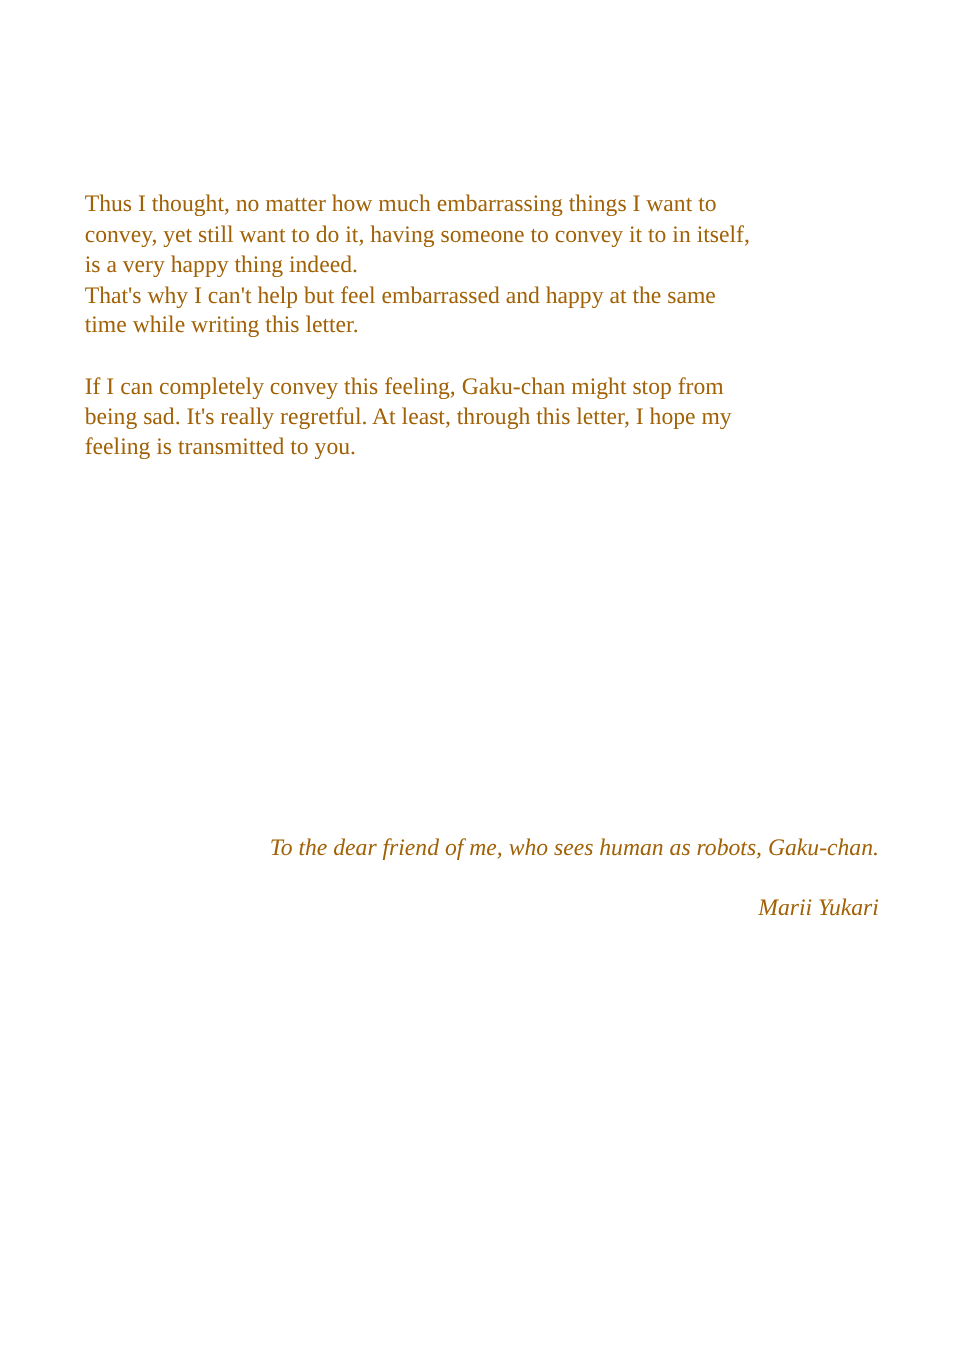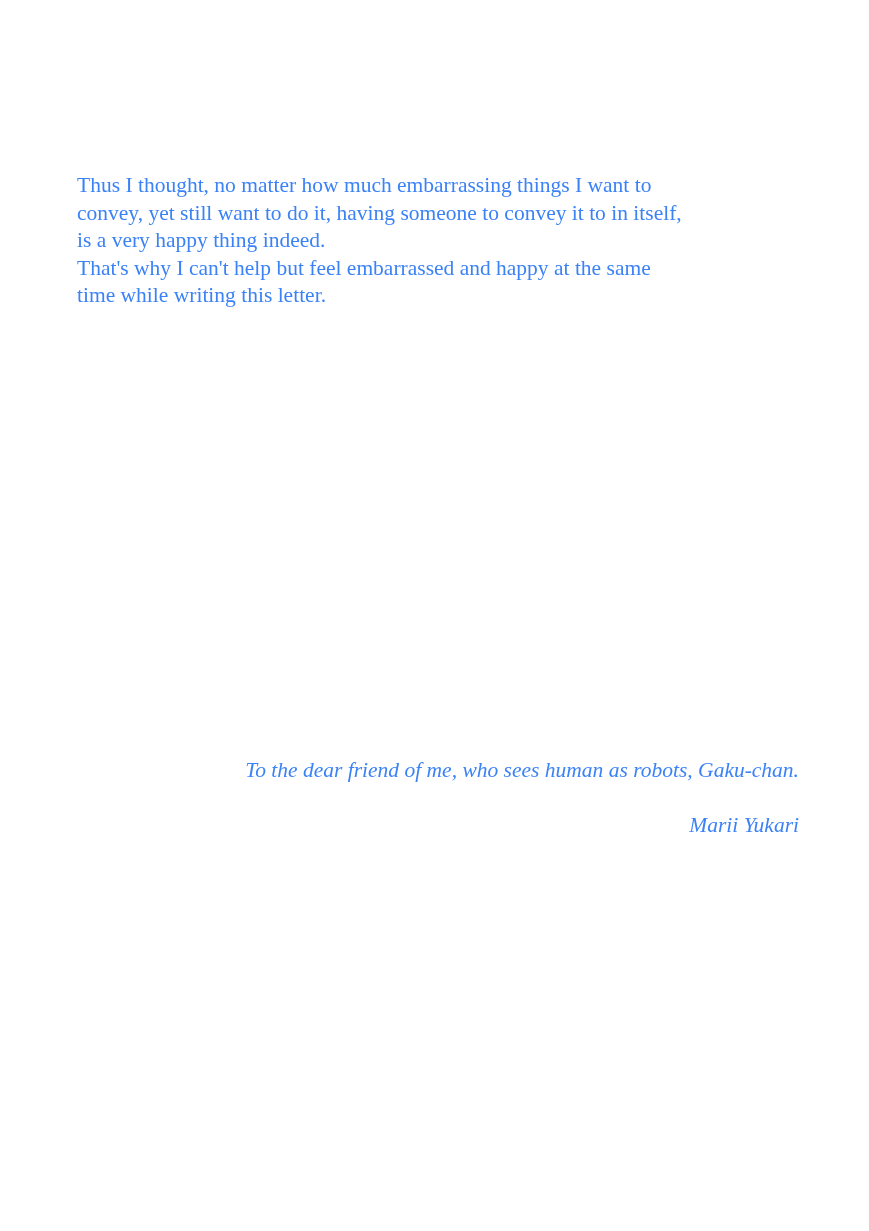--- a/index.html
+++ b/index.html
@@ -6,21 +6,21 @@
     margin: 0;
     padding: 0;
     background: #ffffff;
   }
   .page {
     position: relative;
     width: 869px;
     height: 970px;
     background: #ffffff;
     font-family: "Liberation Serif", "DejaVu Serif", serif;
-    color: #3b82f6;
+    color: #a16207;
     overflow: hidden;
   }
   .body-text {
     position: absolute;
     left: 77px;
     top: 172px;
     width: 722px;
     font-size: 21.5px;
     line-height: 27.6px;
     text-align: left;
@@ -45,19 +45,22 @@
 <body>
 
 <div class="page">
 
   <div class="body-text">
     <p class="para">Thus I thought, no matter how much embarrassing things I want to
 convey, yet still want to do it, having someone to convey it to in itself,
 is a very happy thing indeed.
 That's why I can't help but feel embarrassed and happy at the same
 time while writing this letter.</p>
+    <p class="para">If I can completely convey this feeling, Gaku-chan might stop from
+being sad. It's really regretful. At least, through this letter, I hope my
+feeling is transmitted to you.</p>
   </div>
 
   <div class="closing-line signature">Marii Yukari</div>
 
   <div class="closing-line dedication">To the dear friend of me, who sees human as robots, Gaku-chan.</div>
 
 </div>
 
 </body></html>

